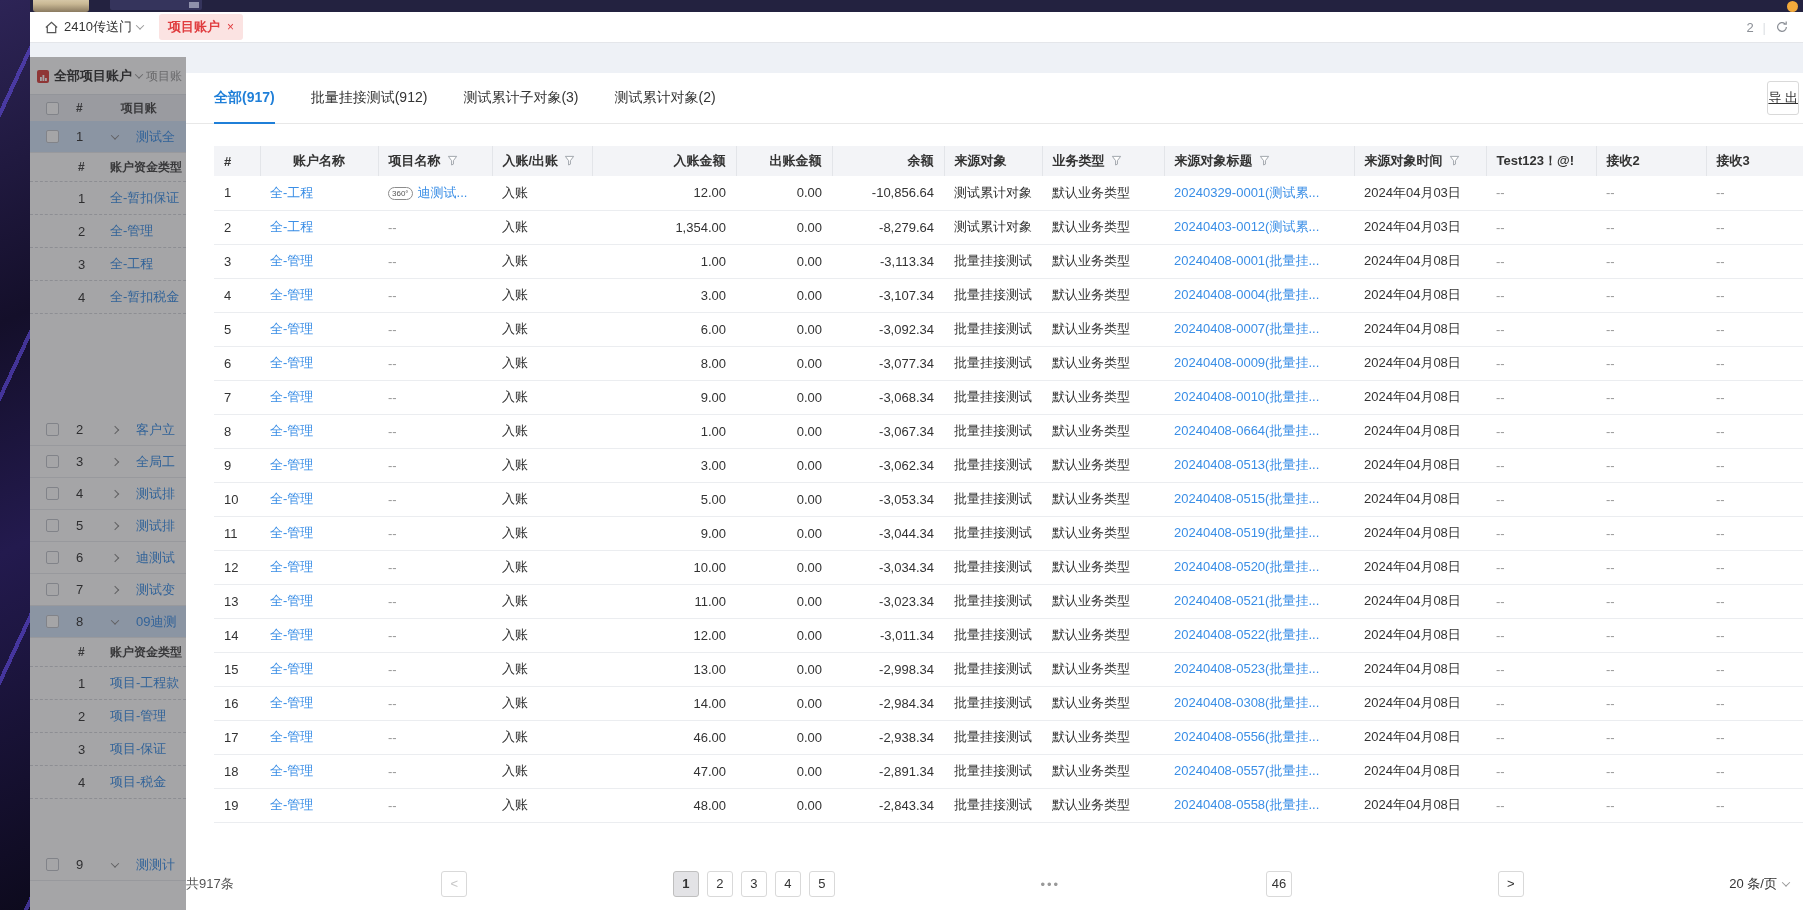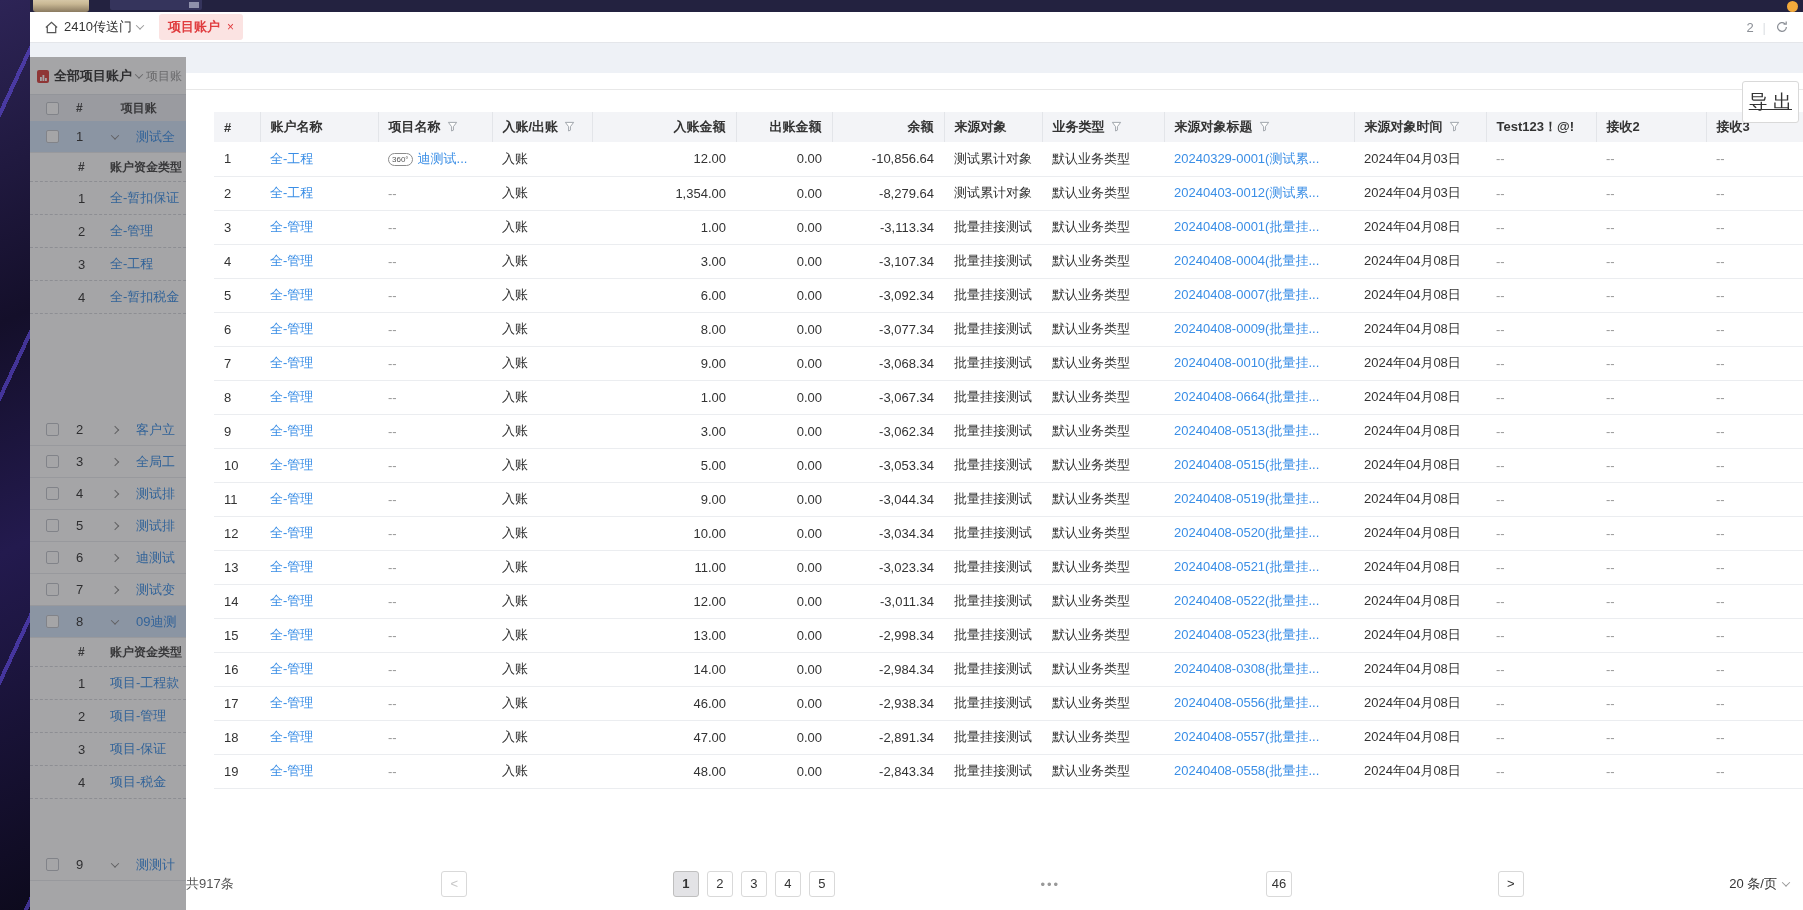--- a/index.html
+++ b/index.html
@@ -69,21 +69,21 @@
   .panel { flex:1; background:#fff; display:flex; flex-direction:column; overflow:hidden; }
   .panel-head { height:50px; flex:none; display:flex; align-items:center; padding:0 10px 0 28px; }
   .panel-title { font-size:16px; font-weight:bold; color:#262626; }
   .close-link { margin-left:auto; color:#2f7ad9; font-size:13px; cursor:pointer; }
   .panel-band { height:16px; background:#eef1f6; flex:none; }
   .tabs-row { flex:none; position:relative; display:flex; align-items:flex-end; padding:16px 8px 0 28px;
     border-bottom:1px solid #e8e8e8; }
   .dtab { margin-right:36px; padding-bottom:15px; font-size:14px; color:#333; cursor:pointer; }
   .dtab.active { color:#1f7fd8; font-weight:bold; border-bottom:2px solid #1f7fd8; margin-bottom:-1px; }
   .export-btn { position:absolute; right:4px; top:8px; border:1px solid #d9d9d9; border-radius:3px; background:#fff;
-    padding:7px 6px; font-size:19px; color:#333; cursor:pointer; white-space:nowrap;text-decoration:underline; }
+    padding:7px 0; font-size:13px; color:#333; cursor:pointer; white-space:nowrap;text-decoration:underline; }
 
   .table-zone { flex:1; overflow:hidden; margin-left:28px; }
   table.grid { border-collapse:collapse; table-layout:fixed; width:1632px; margin-top:22px; }
   .grid thead th { background:#f3f4f7; height:30px; font-size:13px; font-weight:bold; color:#333; text-align:left;
     padding:0 10px; border-right:1px solid #e3e5e9; white-space:nowrap; overflow:hidden; }
   .grid thead th.r { text-align:right;padding-left:20px; }
   .grid thead th .funnel { margin-left:6px; vertical-align:-1px; }
   .grid tbody td { height:34px; border-bottom:1px solid #ebedf0; font-size:13px; color:#333; padding:0 10px;
     white-space:nowrap; overflow:hidden; }
   .grid tbody td.r { text-align:right; }
@@ -257,28 +257,34 @@
             <span class="chev down"></span>
             <span class="s-link">测测计</span>
           </div>
         </div>
       <div class="sidebar-dim"></div>
     </div>
 
     <div class="panel">
       <div class="panel-band"></div>
       <div class="tabs-row">
+        <div id="detail-tabs" style="display:flex;">
+            <div class="dtab active">全部(917)</div>
+            <div class="dtab">批量挂接测试(912)</div>
+            <div class="dtab">测试累计子对象(3)</div>
+            <div class="dtab">测试累计对象(2)</div>
+          </div>
         <button class="export-btn">导 出</button>
       </div>
       <div class="table-zone">
         <table class="grid">
           <thead>
               <tr id="thead-row">
                 <th style="width: 46px;"><span>#</span></th>
-                <th style="width: 118px;"><span>账户名称</span></th>
+                <th style="width: 118px; text-align: center;"><span>账户名称</span></th>
                 <th style="width: 114px;"><span>项目名称</span><svg class="funnel" width="11" height="11" viewBox="0 0 12 12">
                     <path d="M1.5 1.5h9L7 6.2V10l-2 .9V6.2L1.5 1.5z" fill="#fff" stroke="#9aa0a6"></path>
                   </svg></th>
                 <th style="width: 100px;"><span>入账/出账</span><svg class="funnel" width="11" height="11" viewBox="0 0 12 12">
                     <path d="M1.5 1.5h9L7 6.2V10l-2 .9V6.2L1.5 1.5z" fill="#fff" stroke="#9aa0a6"></path>
                   </svg></th>
                 <th class="r" style="width: 144px;"><span>入账金额</span></th>
                 <th class="r" style="width: 96px;"><span>出账金额</span></th>
                 <th class="r" style="width: 112px;"><span>余额</span></th>
                 <th style="width: 98px; margin-top: 20px;"><span>来源对象</span></th>

